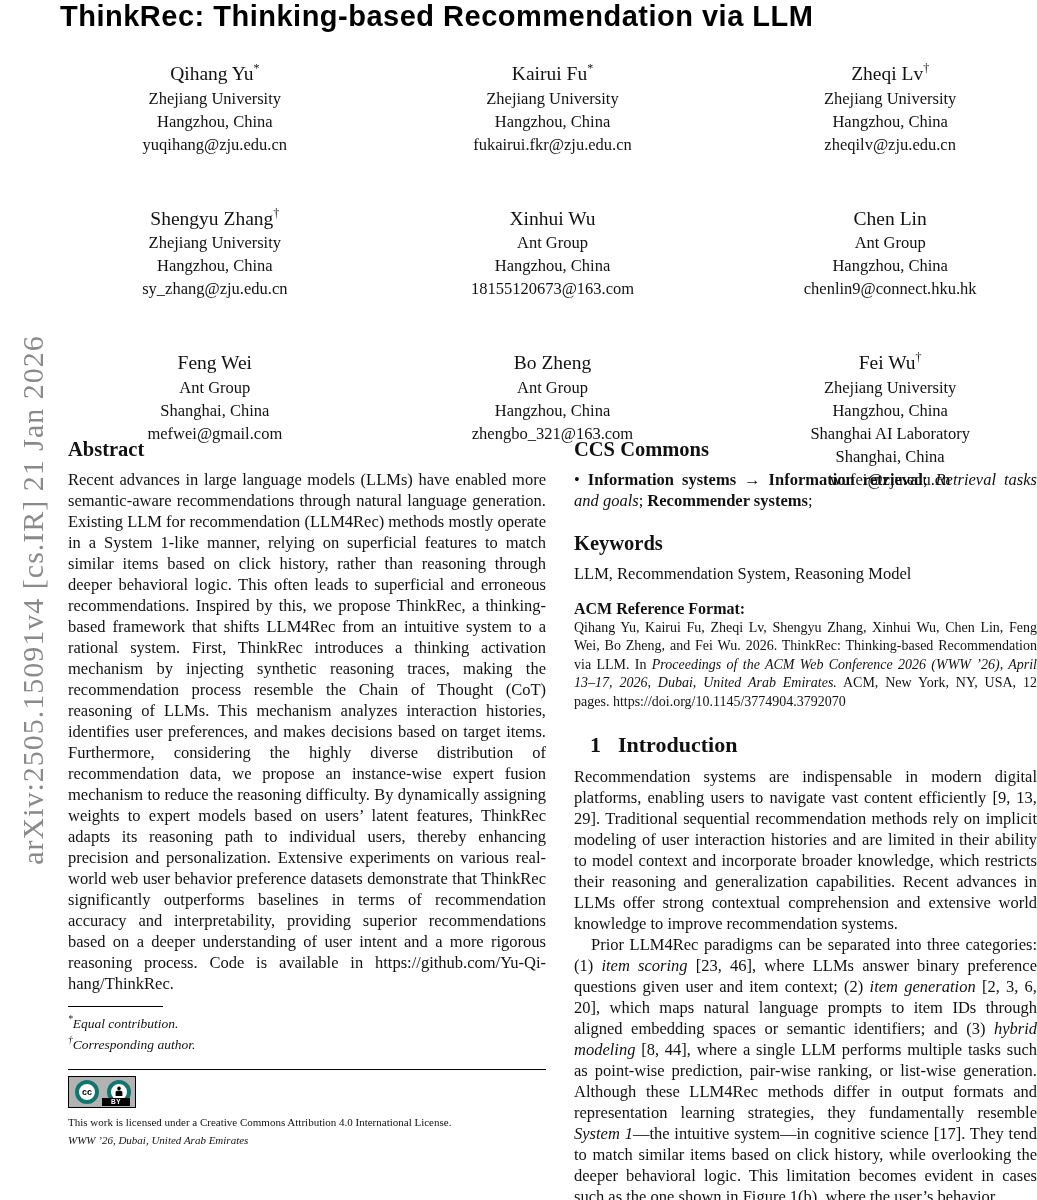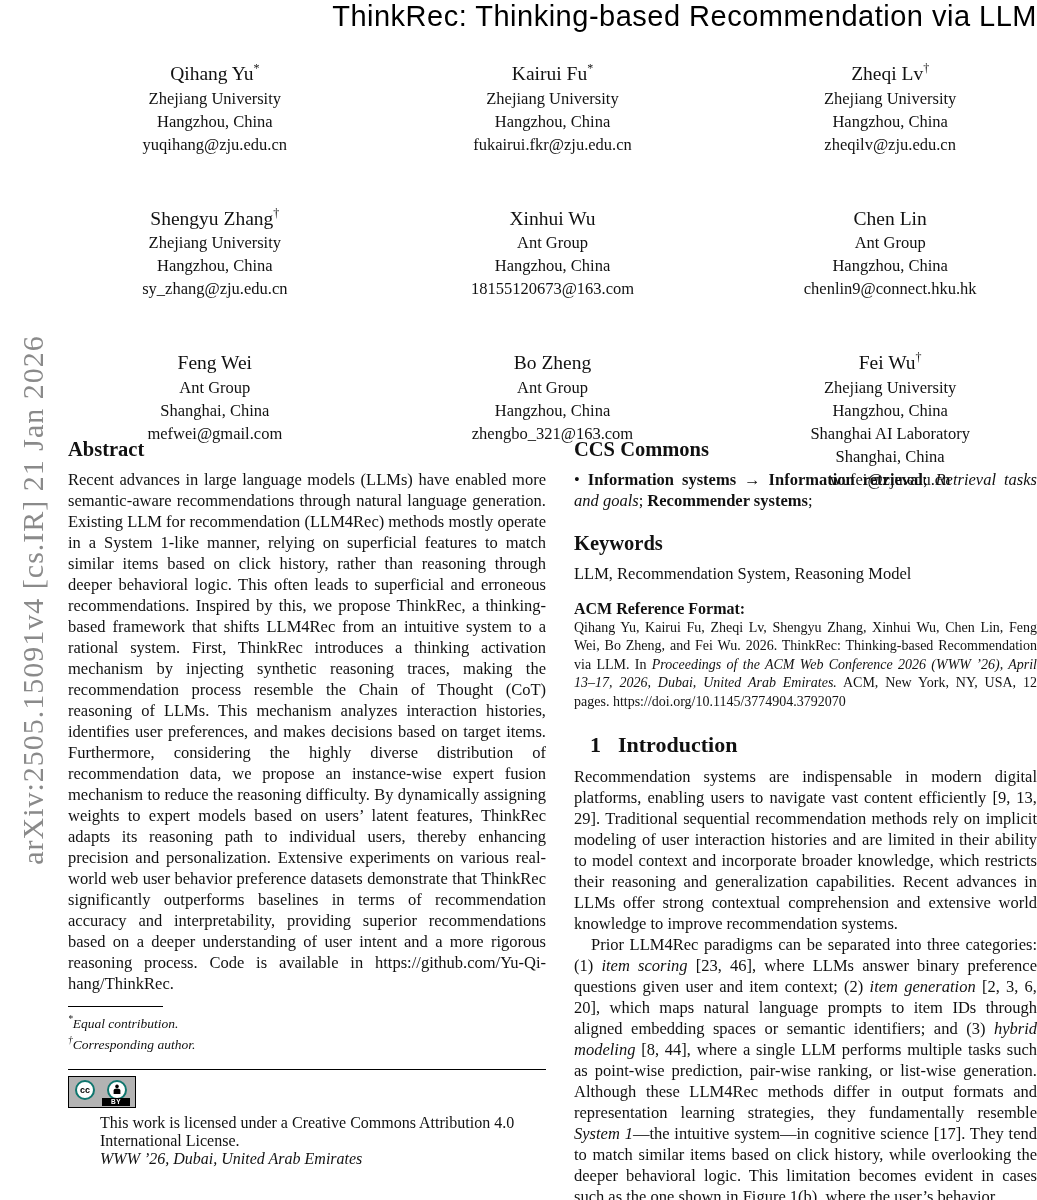--- a/index.html
+++ b/index.html
@@ -15,23 +15,23 @@
   .watermark{
     position:absolute;left:33px;top:600px;
     transform:translate(-50%,-50%) rotate(-90deg);
     white-space:nowrap;
     font-family:"Liberation Serif", serif;
     font-size:30px;color:#8a8a8a;letter-spacing:1px;
   }
   
   .title{
     position:absolute;top:0px;left:60px;width:977px;
-    text-align:right;
+    text-align:left;
     font-family:"Liberation Sans", sans-serif;
-    font-weight:400;font-size:29px;letter-spacing:0.5px;
+    font-weight:700;font-size:29px;letter-spacing:0.5px;
     color:#000000;
   }
   
   .authors{
     position:absolute;top:55px;left:68px;width:969px;
     display:grid;grid-template-columns:1fr 1fr 1fr;row-gap:20px;gap:44px;
   }
   .author{ text-align:center; }
   .author .name{font-size:19.5px;line-height:26px;}
   .author .name sup{font-size:12px;}
@@ -58,34 +58,34 @@
   .footnote-rule{width:95px;border:none;border-top:1.4px solid #000;margin:0 0 4px 0;}
   .footnote{font-size:13.5px;line-height:17.5px;}
   .footnote sup{font-size:9.5px;}
   
   .license-divider{border:none;border-top:1.6px solid #000;margin:16px 0 6px 0;width:478px;}
   .cc-badge{
     width:66px;height:30px;background:#b3b3b3;border:1.6px solid #000;
     position:relative;margin:0 0 6px 0;
   }
   .cc-circle{
-    position:absolute;top:3px;width:16px;height:16px;border:2px solid #0f766e;
+    position:absolute;top:3px;width:16px;height:16px;border:4px solid #0f766e;
     border-radius:50%;background:#fff;
     font-family:"Liberation Sans", sans-serif;
     font-weight:700;font-size:9px;line-height:16px;text-align:center;color:#000;
   }
   .cc-circle.cc{left:6px;}
   .cc-circle.person{left:38px;}
   .person-glyph{display:block;margin:2px auto 0 auto;}
   .cc-by-bar{
     position:absolute;left:33px;bottom:1px;width:28px;height:8px;background:#000;
     color:#fff;font-family:"Liberation Sans", sans-serif;font-weight:700;
     font-size:6.5px;line-height:8px;text-align:center;letter-spacing:0.5px;
   }
-  .license-line{font-size:16px;line-height:17.8px;margin-left:32px;}
+  .license-line{font-size:11px;line-height:17.8px;}
   .license-line.italic{font-style:italic;}
   
   .ccs-text{margin-bottom:20px;}
   .keywords-wrap{margin-bottom:16px;}
   .acm-ref-heading{font-weight:700;font-size:16px;line-height:18.6px;margin:0;}
   .acm-ref-text{font-size:14px;line-height:18.6px;text-align:justify;margin:0 0 20px 0;}
   .intro-heading{
     font-weight:700;font-size:22px;line-height:26px;margin:4px 0 8px 16px;
   }
   .intro-heading .sec-num{margin-right:17px;}

